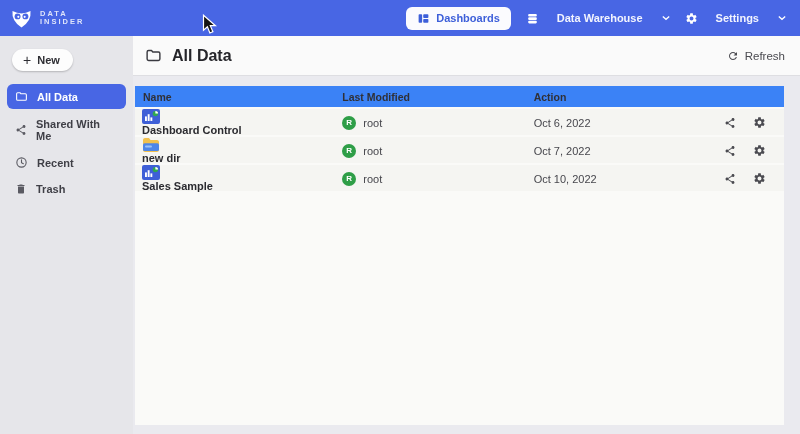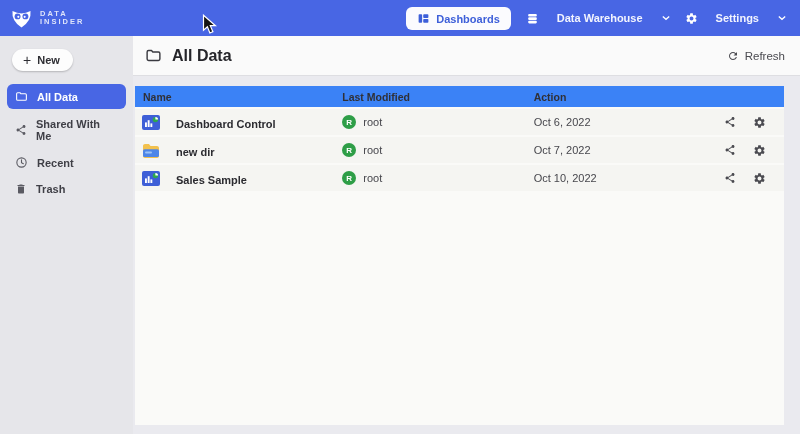--- a/index.html
+++ b/index.html
@@ -6,21 +6,21 @@
   html,body { width:800px; height:434px; overflow:hidden; }
   body { font-family:"Liberation Sans", sans-serif; background:#EAEAEF; position:relative; }
 
   
   .topbar { position:absolute; left:0; top:0; width:800px; height:36px; background:#4866E4;
             display:flex; align-items:center; justify-content:space-between; padding:0 10px 0 10px; z-index:5; }
   .brand { display:flex; align-items:center; gap:7px; }
   .brand-text { display:flex; flex-direction:column; line-height:8.5px; }
   .brand-text span { color:rgba(255,255,255,.82); font-size:7.5px; font-weight:700; letter-spacing:2px; }
   .topnav { display:flex; align-items:center; gap:15px; padding-right:4px; }
-  .nav-btn { display:flex; align-items:flex-end; gap:6px; background:#FBFBFE; border:none; border-radius:6px;
+  .nav-btn { display:flex; align-items:center; gap:6px; background:#FBFBFE; border:none; border-radius:6px;
              padding:5px 11px; font-family:inherit; font-size:11px; font-weight:700; color:#3D5FD9; cursor:pointer; }
   .nav-link { display:flex; align-items:center; gap:18px; color:#F2F4FE; font-size:11px; font-weight:600; cursor:pointer; }
   .chev { margin-left:1px; }
 
   
   .sidebar { position:absolute; left:0; top:36px; width:133px; height:398px; background:#E6E6EA; padding:13px 7px 0 7px; }
   .new-btn { display:inline-flex; align-items:center; gap:6px; background:#FDFDFD; border:none; border-radius:12px;
              padding:5px 13px 5px 11px; margin-left:5px; font-family:inherit; font-size:11px; font-weight:600; color:#2E2E33;
              box-shadow:0 1px 2px rgba(0,0,0,.22); cursor:pointer; }
   .new-plus { font-size:14px; font-weight:400; line-height:10px; color:#2E2E33; }
@@ -39,21 +39,21 @@
   .page-title { font-size:16px; font-weight:700; color:#25252A; }
   .refresh { display:flex; gap:6px; font-size:11.5px; color:#4A4A50; cursor:pointer; }
 
   .content { position:absolute; left:0; top:41px; right:0; bottom:0; background:#EAEAEF; }
   .card { position:absolute; left:2px; top:9px; right:16px; bottom:9px; background:#FAFAF8; }
 
   .tgrid { display:grid; grid-template-columns:30.7% 29.5% 29.6% auto; align-items:center; }
   .thead { height:21px; background:#3b82f6; font-size:10.5px; font-weight:700; color:#303036; }
   .thead > div { padding-left:8px; }
   .trow { height:26px; background:#F5F5F2; margin-top:2px; font-size:11px; color:#47474D; }
-  .cell-name { display:flex; align-items:flex-end; gap:16px; padding-left:7px; font-weight:700; color:#2B2B30; font-size:11px; }
+  .cell-name { display:flex; align-items:flex-start; gap:0; padding-left:7px; font-weight:700; color:#2B2B30; font-size:11px;flex-direction:column; }
   .cell-owner { display:flex; align-items:center; gap:7px; padding-left:8px; }
   .avatar { width:14px; height:14px; border-radius:50%; background:#2E9E47; color:#fff; font-size:8px; font-weight:700;
             display:flex; align-items:center; justify-content:center; }
   .cell-date { padding-left:8px; }
   .cell-actions { display:flex; align-items:center; gap:17px; padding-left:6px; color:#4A4A50; }
   .act-ico { display:flex; cursor:pointer; color:#4A4A50; }
 
   .cursor { position:absolute; left:202px; top:14px; z-index:50; pointer-events:none; }
   .hidden-defs { position:absolute; width:0; height:0; overflow:hidden; }
 </style>

